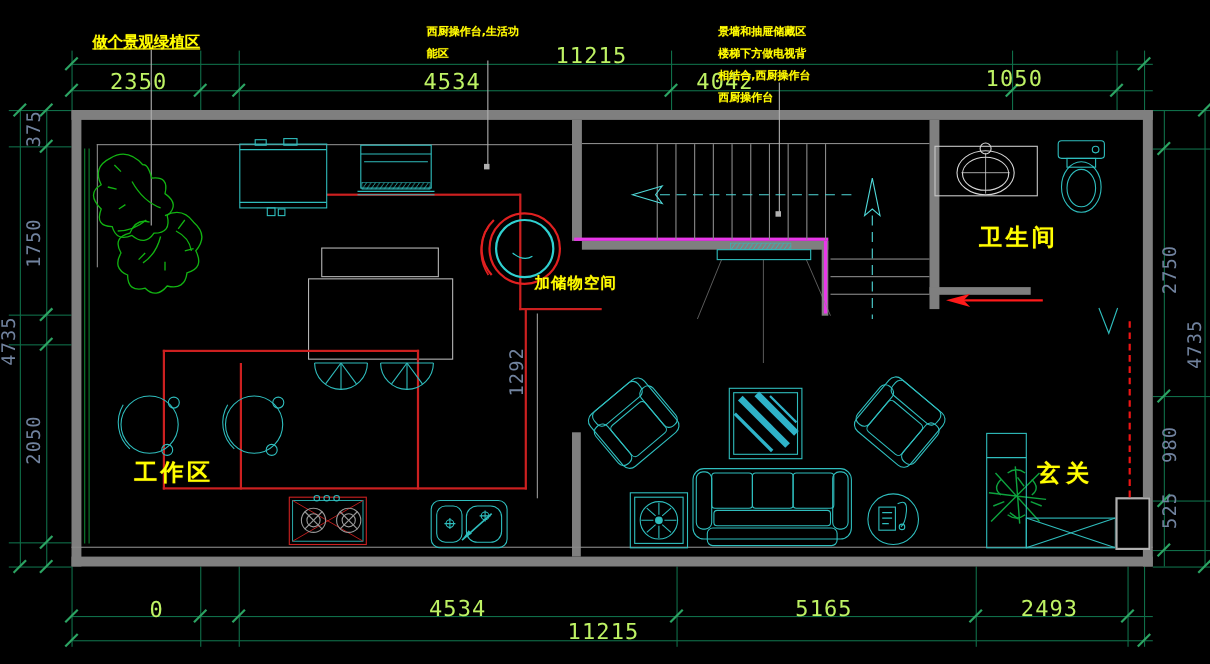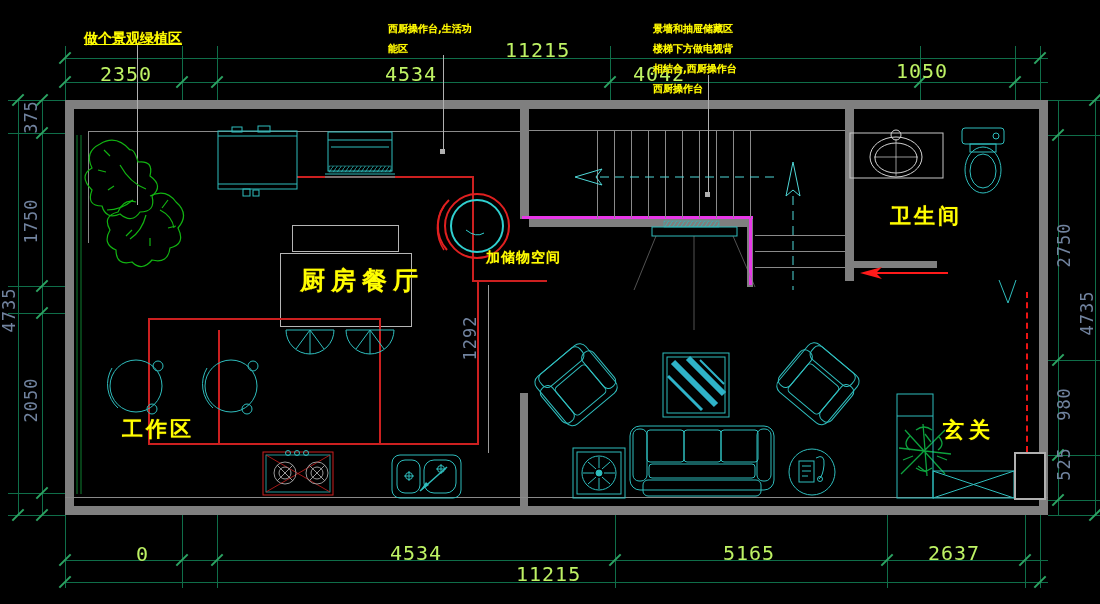--- a/index.html
+++ b/index.html
@@ -376,40 +376,39 @@
   </svg>
 
   <div class="dim" style="left:505px;top:38px;">11215</div>
   <div class="dim" style="left:100px;top:62px;">2350</div>
   <div class="dim" style="left:385px;top:62px;">4534</div>
   <div class="dim" style="left:633px;top:62px;">4042</div>
   <div class="dim" style="left:896px;top:59px;">1050</div>
   <div class="dim" style="left:136px;top:542px;">0</div>
   <div class="dim" style="left:390px;top:541px;">4534</div>
   <div class="dim" style="left:723px;top:541px;">5165</div>
-  <div class="dim" style="left:928px;top:541px;">2637</div>
+  <div class="dim" style="left:928px;top:541px;">2493</div>
   <div class="dim" style="left:516px;top:562px;">11215</div>
   <div class="dimv" style="left:31px;top:117px;">375</div>
   <div class="dimv" style="left:31px;top:221px;">1750</div>
   <div class="dimv" style="left:9px;top:310px;">4735</div>
   <div class="dimv" style="left:31px;top:400px;">2050</div>
   <div class="dimv" style="left:1064px;top:245px;">2750</div>
   <div class="dimv" style="left:1087px;top:313px;">4735</div>
   <div class="dimv" style="left:1064px;top:404px;">980</div>
   <div class="dimv" style="left:1064px;top:464px;">525</div>
   <div class="dimv" style="left:470px;top:338px;">1292</div>
 
   <div class="note" style="left:84px;top:30px;font-size:14px;text-decoration:underline;">做个景观绿植区</div>
   <div class="note" style="left:388px;top:22px;">西厨操作台,生活功</div>
   <div class="note" style="left:388px;top:42px;">能区</div>
   <div class="note" style="left:653px;top:22px;">景墙和抽屉储藏区</div>
   <div class="note" style="left:653px;top:42px;">楼梯下方做电视背</div>
   <div class="note" style="left:653px;top:62px;">相结合,西厨操作台</div>
   <div class="note" style="left:653px;top:82px;">西厨操作台</div>
 
-  <div class="room" style="left:300px;top:264px;font-size:25px;letter-spacing:6px;">厨房餐厅</div>
   <div class="room" style="left:486px;top:249px;font-size:14px;letter-spacing:1px;">加储物空间</div>
   <div class="room" style="left:122px;top:415px;">工作区</div>
   <div class="room" style="left:890px;top:202px;">卫生间</div>
   <div class="room" style="left:943px;top:416px;letter-spacing:5px;">玄关</div>
 
 
 </div>
 
 </body></html>

